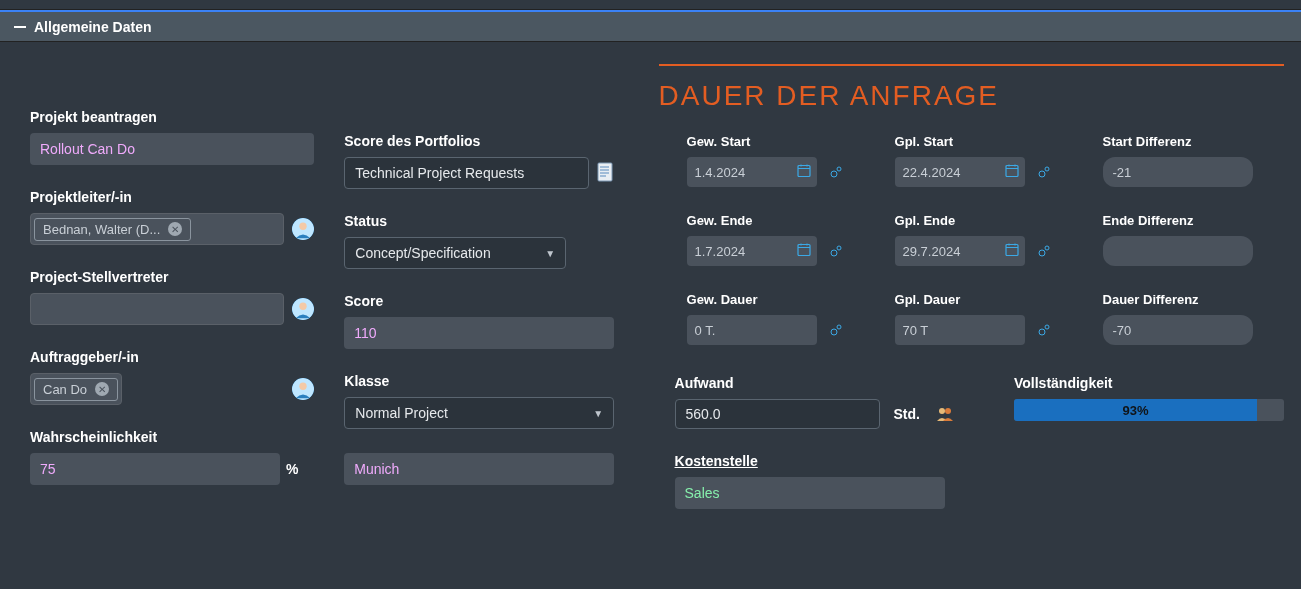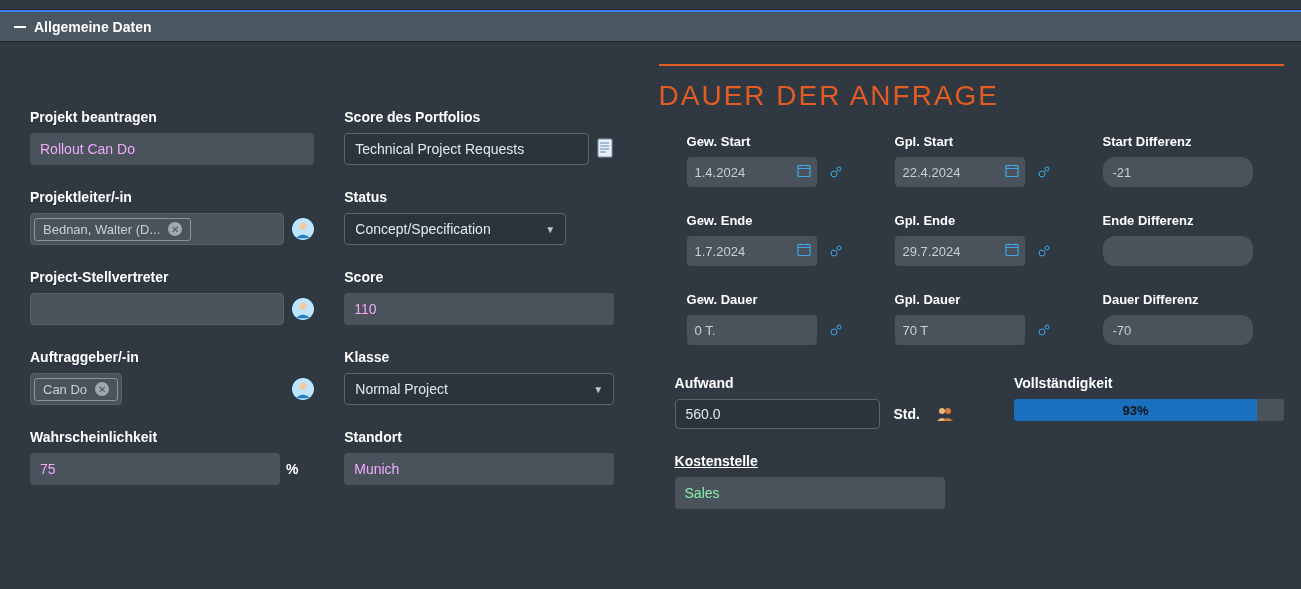--- a/index.html
+++ b/index.html
@@ -162,21 +162,20 @@
       </div>
     </div>
     <div class="field">
       <div class="label">Klasse</div>
       <div class="ibox dark select" style="width:270px;">
         <span>Normal Project</span>
         <span class="caret">▼</span>
       </div>
     </div>
     <div class="field">
-      <div class="label">Standort</div>
       <div class="ibox" style="width:270px;">
         <span>Munich</span>
       </div>
     </div>
   </div>
 
   <div class="col col3">
     <div class="orangeline"></div>
     <div class="bigtitle">DAUER DER ANFRAGE</div>
 

